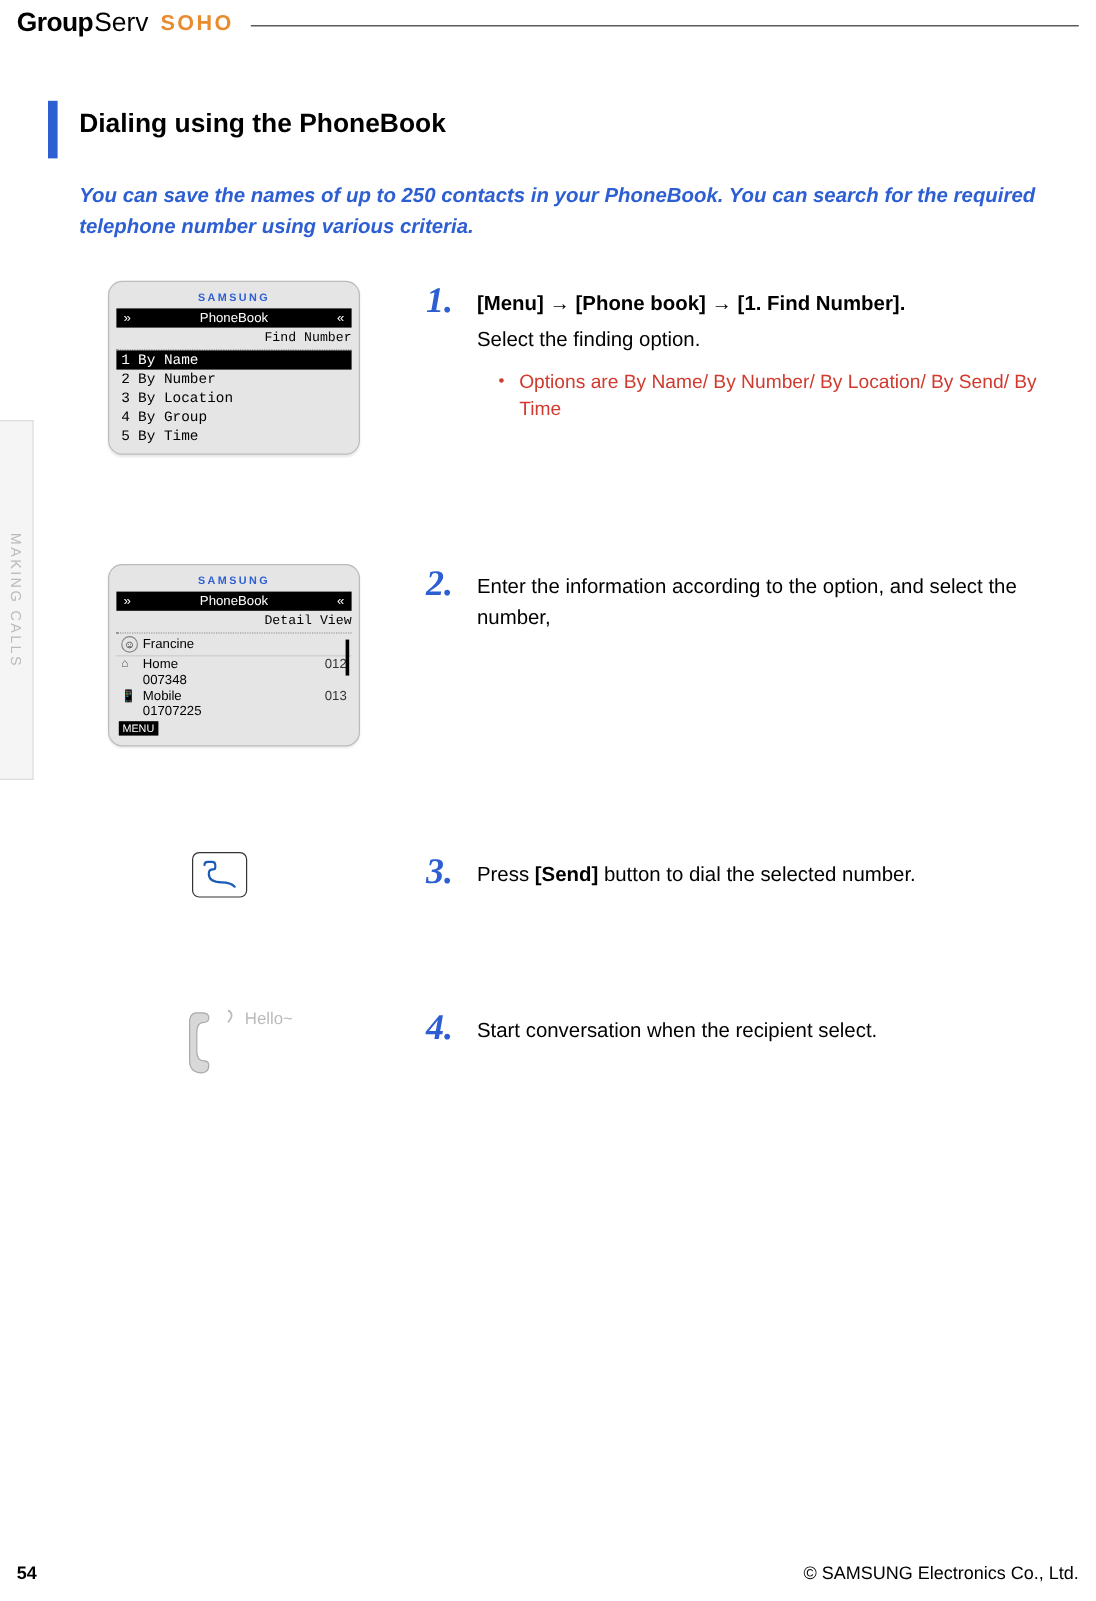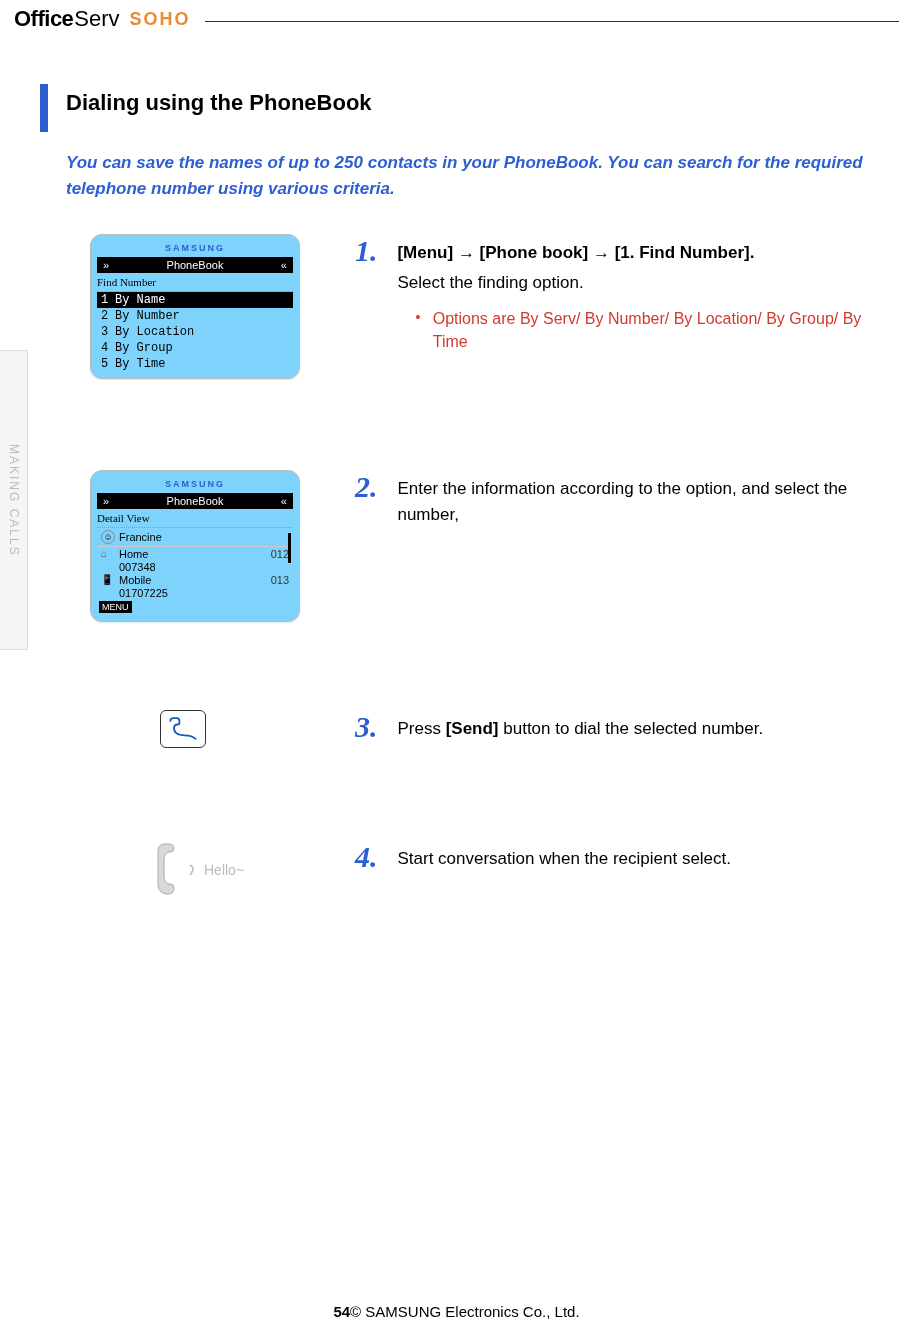--- a/index.html
+++ b/index.html
@@ -86,21 +86,21 @@
   .step1 { top: 234px; }
   .step2 { top: 470px; }
   .step3 { top: 710px; }
   .step4 { top: 840px; }
   .illus-box {
     width: 210px;
     flex-shrink: 0;
     margin-right: 55px;
   }
   .phone-frame {
-    background: #7dd3fc;
+    background: #e5e5e5;
     border: 1px solid #bbb;
     border-radius: 12px;
     padding: 6px;
     box-shadow: 0 1px 2px rgba(0,0,0,0.1);
   }
   .phone-brand {
     text-align: center;
     font-size: 9px;
     color: #2d5fd3;
     font-weight: 700;
@@ -111,25 +111,25 @@
   .phone-titlebar {
     background: #000;
     color: #fff;
     font-size: 11px;
     padding: 2px 6px;
     display: flex;
     justify-content: space-between;
     font-family: Arial, sans-serif;
   }
   .phone-subhead {
-    text-align: left;
+    text-align: right;
     font-size: 11px;
     padding: 3px 0;
     border-bottom: 1px dotted #999;
-    font-family: Liberation Serif, serif;
+    font-family: Liberation Mono, monospace;
   }
   .phone-row {
     display: flex;
     padding: 1px 4px;
     font-size: 12px;
   }
   .phone-row.sel { background: #000; color: #fff; }
   .phone-row .num { width: 14px; }
   .detail-view {
     font-family: Arial, sans-serif;
@@ -152,21 +152,20 @@
     width: 46px; height: 38px; border: 1.5px solid #333; border-radius: 6px;
     display: flex; align-items: center; justify-content: center;
     margin-left: 70px;
     position: relative;
   }
   .send-icon svg { width: 36px; height: 28px; }
   .handset-icon {
     margin-left: 60px;
     width: 120px;
     display: flex;
-    align-items: center;
   }
   .handset-icon .bubble { font-size: 14px; color: #bbb; margin-left: 6px; }
   .step-text { flex: 1; }
   .step-num {
     font-size: 30px;
     font-style: italic;
     font-weight: 700;
     color: #2d5fd3;
     display: inline-block;
     width: 38px;
@@ -189,30 +188,30 @@
     font-size: 16px;
     color: #d13a2f;
     line-height: 1.45;
   }
   .bullet-list .dot { color: #d13a2f; width: 18px; font-size: 14px; }
   .footer {
     position: absolute;
     bottom: 14px;
     left: 14px; right: 14px;
     display: flex;
-    justify-content: center;
+    justify-content: space-between;
     font-size: 15px;
   }
   .footer .pg { font-weight: 700; }
 </style>
 </head>
 <body>
 
 <div class="header">
-  <span class="brand1">Office</span>
+  <span class="brand1">Group</span>
     <span class="brand2">Serv</span>
   <span class="brand3">SOHO</span>
   <div class="header-rule"></div>
 </div>
 
 <div class="sidebar-tab">
   <span>MAKING CALLS</span>
 </div>
 
 <div class="title-block">
@@ -258,21 +257,21 @@
     </div>
   </div>
   <div class="step-text">
     <span class="step-num">1.</span>
     <div class="step-body">
       <span class="menu-path">[Menu] → [Phone book] → [1. Find Number].</span>
       <div class="sub">Select the finding option.</div>
       <div class="bullet-list">
         <div class="bullet">
           <span class="dot">•</span>
-          <span>Options are By Serv/ By Number/ By Location/ By Group/ By Time</span>
+          <span>Options are By Name/ By Number/ By Location/ By Send/ By Time</span>
         </div>
       </div>
     </div>
   </div>
 </div>
 
 <div class="step-row step2">
   <div class="illus-box">
     <div class="phone-frame" style="position:relative">
       <div class="phone-brand">SAMSUNG</div>

